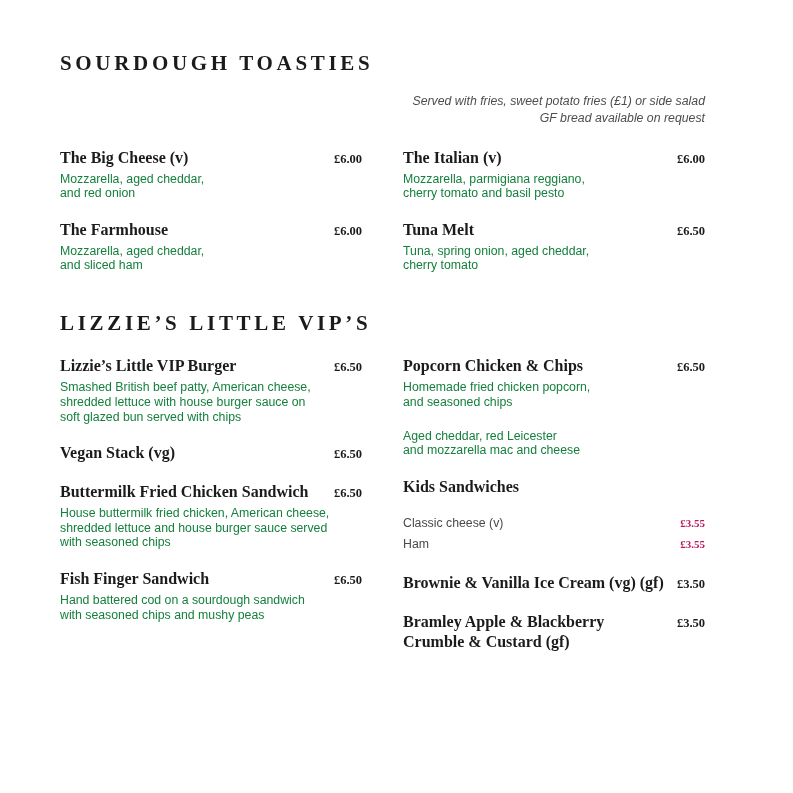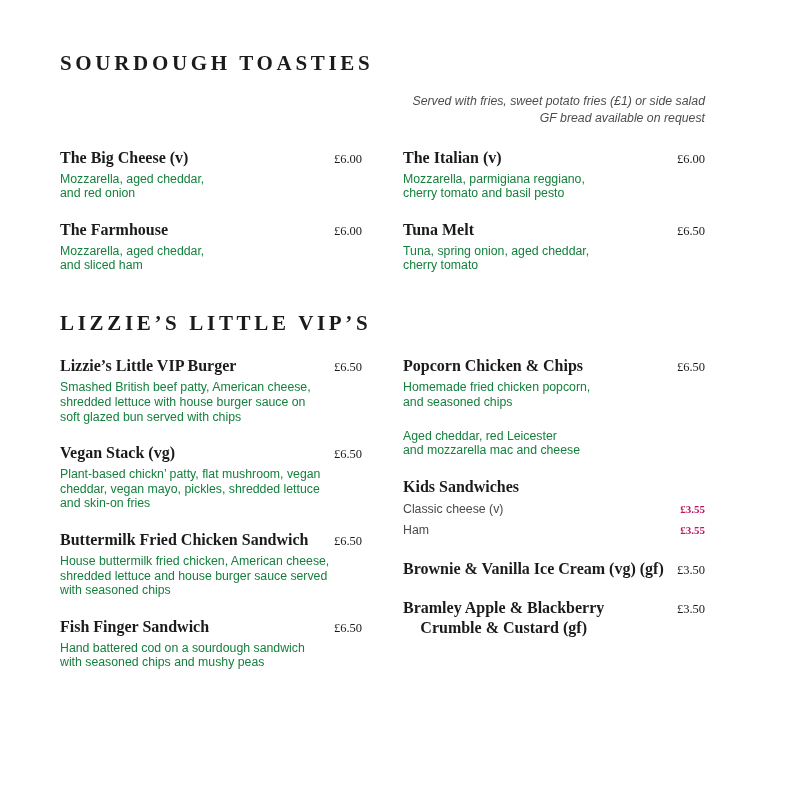--- a/index.html
+++ b/index.html
@@ -52,52 +52,51 @@
   }
   .menu-item {
     margin-bottom: 19px;
   }
   .menu-item:last-child {
     margin-bottom: 0;
   }
   .item-title-row {
     display: flex;
     align-items: baseline;
-    text-align: center;
   }
   .item-name {
     font-family: "Liberation Serif", serif;
     font-size: 16px;
     font-weight: 700;
     line-height: 20px;
     color: #1b1b1b;
     white-space: pre-line;
   }
   .item-name.one-line {
     white-space: nowrap;
   }
   .item-price {
     margin-left: auto;
     padding-left: 10px;
     font-family: "Liberation Serif", serif;
     font-size: 12.5px;
-    font-weight: 400;
+    font-weight: 700;
     color: #1b1b1b;
     white-space: nowrap;
   }
   .item-desc {
     margin-top: 3.5px;
     font-family: "Liberation Sans", sans-serif;
     font-size: 12.3px;
     line-height: 14.8px;
     color: #15803d;
     white-space: pre-line;
   }
   .group-rows {
-    margin-top: 2px;
+    margin-top: 16px;
   }
   .group-row {
     display: flex;
     align-items: baseline;
     line-height: 20.4px;
   }
   .group-item-name {
     font-family: "Liberation Sans", sans-serif;
     font-size: 12.3px;
     color: #4a4a4a;
@@ -171,23 +170,20 @@
               </div>
               <p class="item-desc">Smashed British beef patty, American cheese,
 shredded lettuce with house burger sauce on
 soft glazed bun served with chips</p>
             </div>
             <div class="menu-item">
               <div class="item-title-row">
                 <span class="item-name one-line">Vegan Stack (vg)</span>
                 <span class="item-price">£6.50</span>
               </div>
-              <p class="item-desc">Plant-based chickn’ patty, flat mushroom, vegan
-cheddar, vegan mayo, pickles, shredded lettuce
-and skin-on fries</p>
             </div>
             <div class="menu-item">
               <div class="item-title-row">
                 <span class="item-name one-line">Buttermilk Fried Chicken Sandwich</span>
                 <span class="item-price">£6.50</span>
               </div>
               <p class="item-desc">House buttermilk fried chicken, American cheese,
 shredded lettuce and house burger sauce served
 with seasoned chips</p>
             </div>

